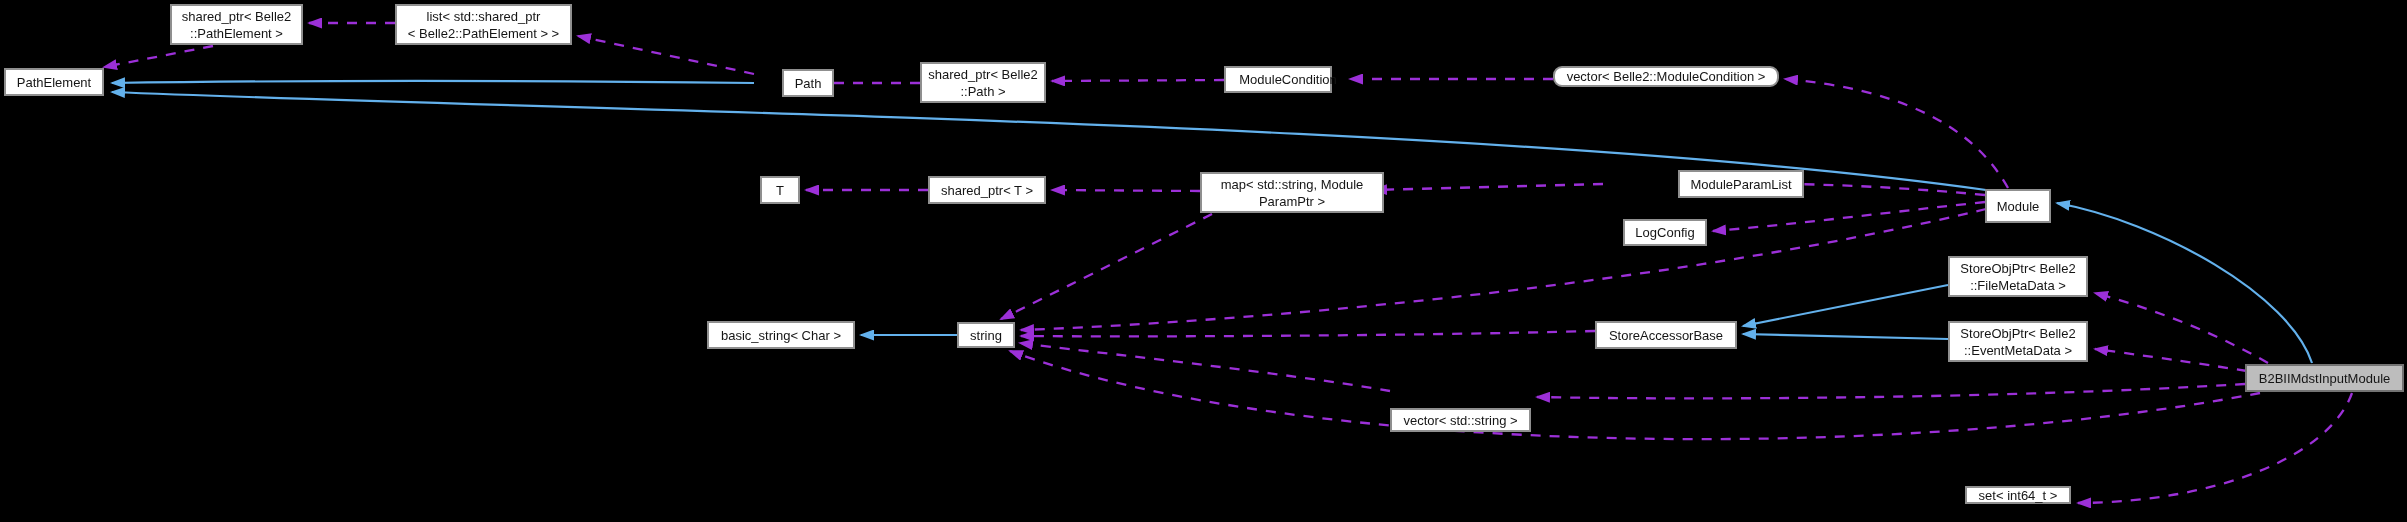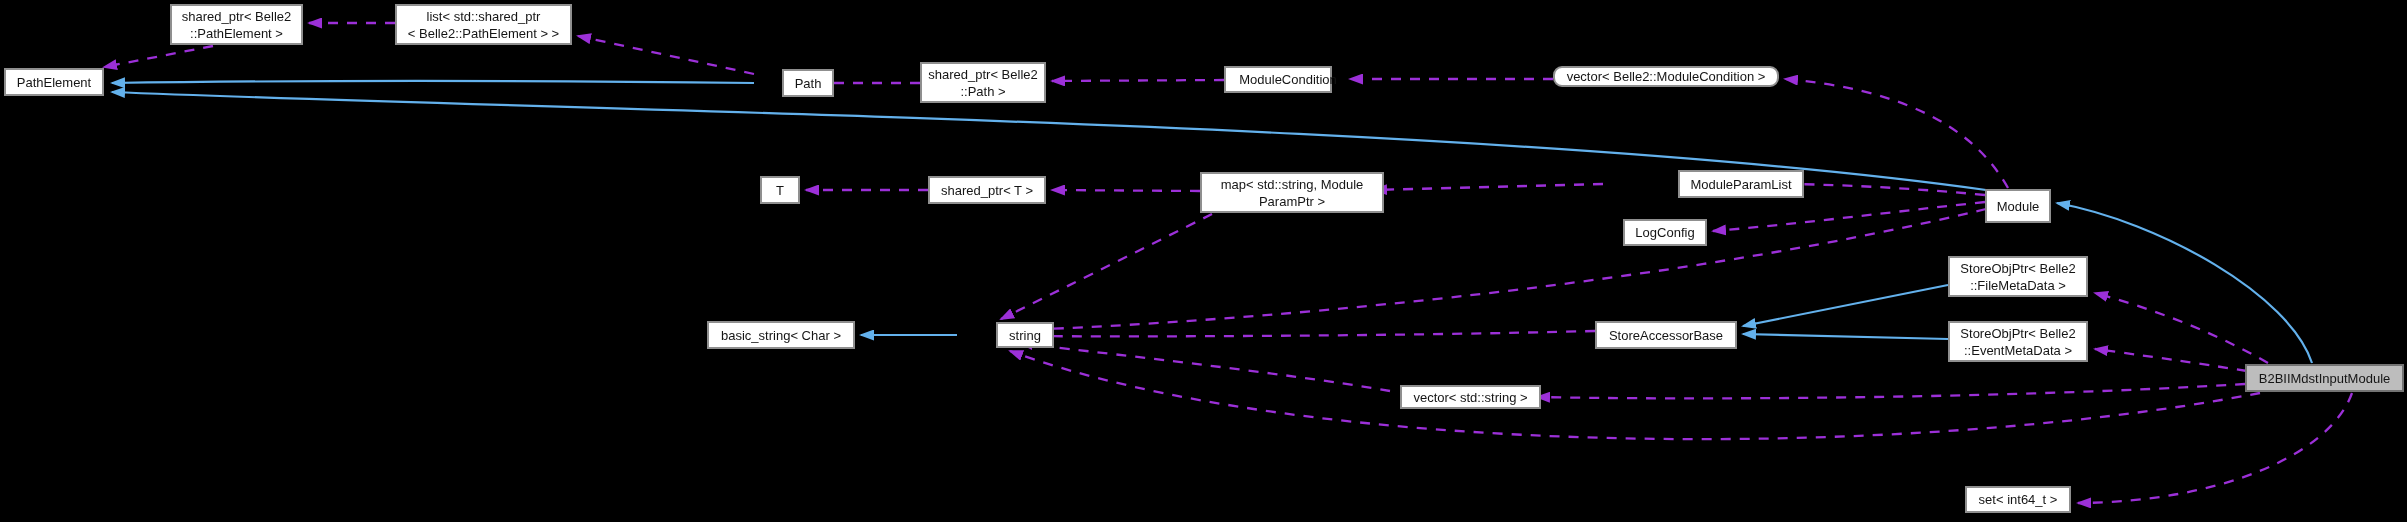--- a/index.html
+++ b/index.html
@@ -113,37 +113,37 @@
       </div>
       <div class="node" style="left: 1623px; top: 219px; width: 84px; height: 27px;">
         <div class="ln">LogConfig</div>
       </div>
       <div class="node" style="left: 1985px; top: 189px; width: 66px; height: 34px;">
         <div class="ln">Module</div>
       </div>
       <div class="node" style="left: 707px; top: 321px; width: 148px; height: 28px;">
         <div class="ln">basic_string&lt; Char &gt;</div>
       </div>
-      <div class="node" style="left: 957px; top: 322px; width: 58px; height: 26px; margin-left: 39px;">
+      <div class="node" style="left: 957px; top: 322px; width: 58px; height: 26px;">
         <div class="ln">string</div>
       </div>
       <div class="node" style="left: 1595px; top: 321px; width: 142px; height: 28px;">
         <div class="ln">StoreAccessorBase</div>
       </div>
       <div class="node" style="left: 1948px; top: 256px; width: 140px; height: 41px;">
         <div class="ln">StoreObjPtr&lt; Belle2</div>
         <div class="ln">::FileMetaData &gt;</div>
       </div>
       <div class="node" style="left: 1948px; top: 321px; width: 140px; height: 41px;">
         <div class="ln">StoreObjPtr&lt; Belle2</div>
         <div class="ln">::EventMetaData &gt;</div>
       </div>
-      <div class="node" style="left: 1390px; top: 385px; width: 141px; height: 24px; margin-left: 10px;">
+      <div class="node" style="left: 1390px; top: 408px; width: 141px; height: 24px;">
         <div class="ln">vector&lt; std::string &gt;</div>
       </div>
-      <div class="node" style="left: 1965px; top: 486px; width: 106px; height: 27px; justify-content: center;">
+      <div class="node" style="left: 1965px; top: 486px; width: 106px; height: 18px; justify-content: center;">
         <div class="ln">set&lt; int64_t &gt;</div>
       </div>
       <div class="node highlight" style="left: 2245px; top: 364px; width: 159px; height: 28px;">
         <div class="ln">B2BIIMdstInputModule</div>
       </div>
     </div>
 </div>
 
 </body></html>

